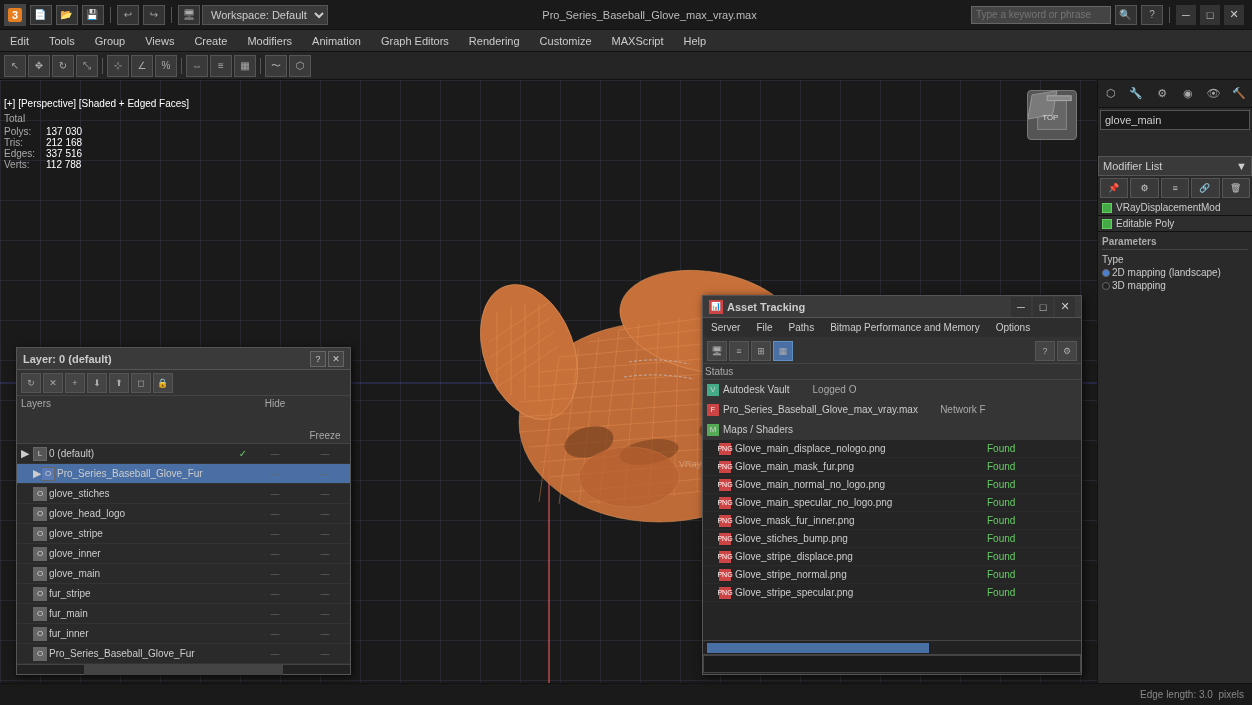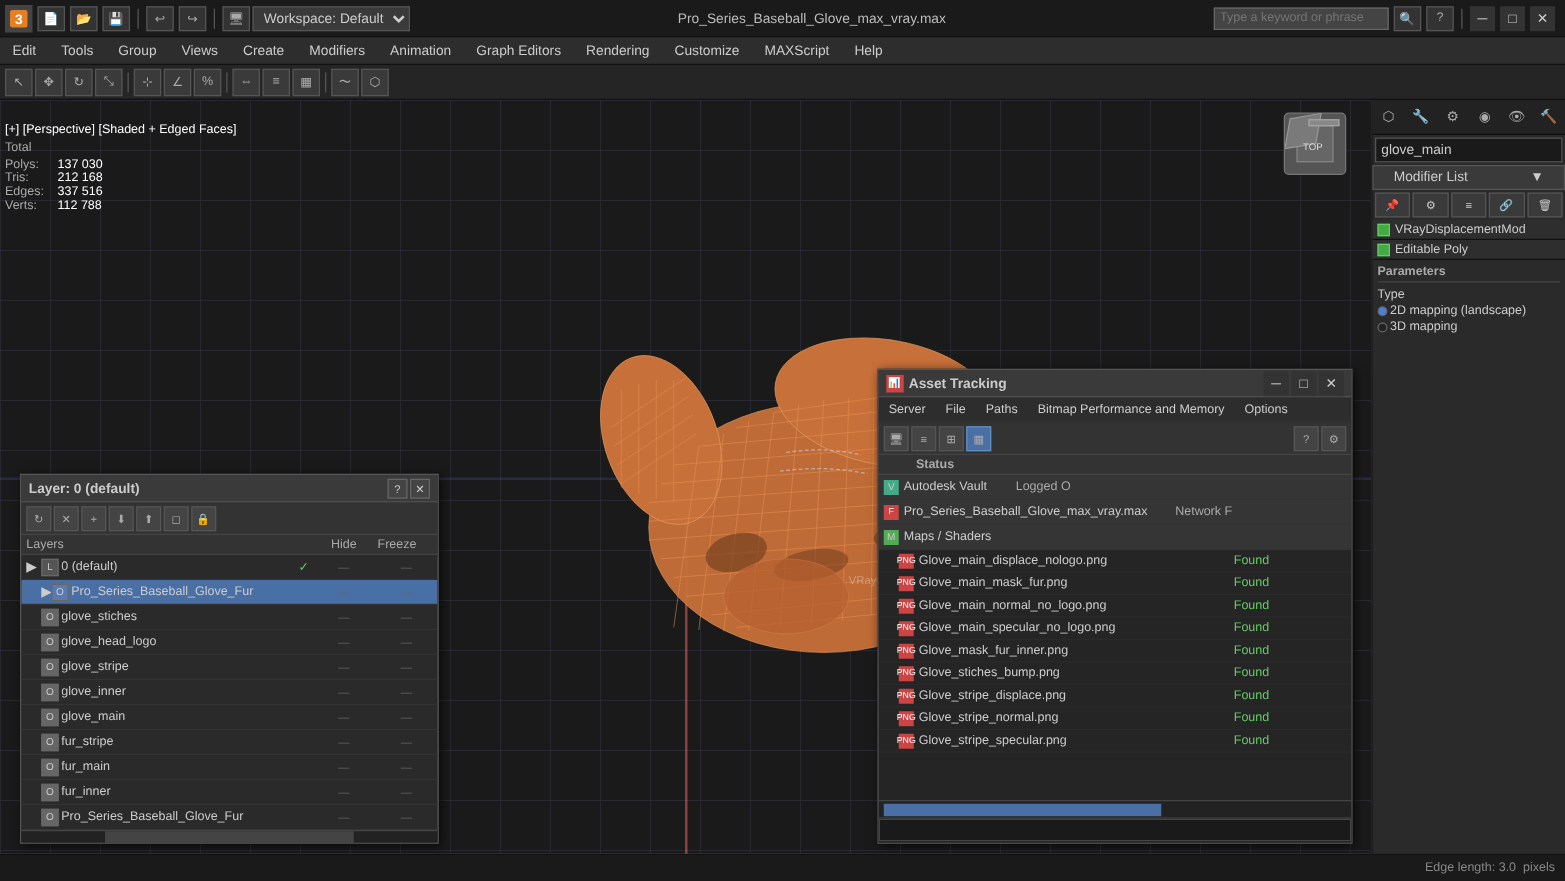--- a/index.html
+++ b/index.html
@@ -29,21 +29,21 @@
     #toolbar-row {
       height: 28px; background: #252525; display: flex; align-items: center; border-bottom: 1px solid #111; padding: 0 4px; gap: 2px;
     }
     .toolbar-icon { width: 22px; height: 22px; background: #3a3a3a; border: 1px solid #555; display: flex; align-items: center; justify-content: center; cursor: pointer; color: #aaa; font-size: 10px; }
     #workspace-dropdown { background: #3a3a3a; border: 1px solid #555; color: #ccc; padding: 0 4px; height: 20px; font-size: 11px; }
 
     
     #main { display: flex; height: calc(705px - 80px - 22px); }
 
     
-    #viewport { flex: 1; background: #6d28d9; position: relative; overflow: hidden; }
+    #viewport { flex: 1; background: #7f1d1d; position: relative; overflow: hidden; }
     #stats-panel { position: absolute; top: 4px; left: 4px; color: #fff; font-size: 10px; z-index: 10; padding-top: 14px; }
     .stat-row { display: flex; gap: 4px; }
     .stat-label { color: #aaa; width: 38px; }
     .stat-value { color: #fff; }
 
     
     #viewport-grid {
       position: absolute; top: 0; left: 0; width: 100%; height: 100%;
       background-color: #1a1a1a;
       background-image:
@@ -58,21 +58,21 @@
     #glove-model {
       position: absolute; top: 50%; left: 50%; transform: translate(-30%, -45%);
       width: 400px; height: 400px;
     }
 
     
     #right-panel { width: 155px; background: #2a2a2a; border-left: 1px solid #111; display: flex; flex-direction: column; }
     #right-top-icons { height: 28px; background: #222; display: flex; align-items: center; justify-content: space-around; border-bottom: 1px solid #111; }
     .right-icon { width: 22px; height: 22px; display: flex; align-items: center; justify-content: center; cursor: pointer; color: #aaa; }
     #object-name-input { background: #1a1a1a; border: 1px solid #555; color: #ccc; width: 100%; padding: 2px 4px; font-size: 11px; height: 20px; }
-    #modifier-list-btn { background: #3a3a3a; border: 1px solid #555; color: #ccc; width: 100%; padding: 2px 16px; font-size: 11px; height: 20px; display: flex; align-items: center; justify-content: space-between; cursor: pointer; }
+    #modifier-list-btn { background: #3a3a3a; border: 1px solid #555; color: #ccc; width: 100%; padding: 2px 4px; font-size: 11px; height: 20px; display: flex; align-items: center; justify-content: space-between; cursor: pointer; margin-top: 24px; }
     .modifier-item { display: flex; align-items: center; gap: 4px; padding: 2px 4px; background: #2e2e2e; border-bottom: 1px solid #111; }
     .modifier-checkbox { width: 10px; height: 10px; background: #444; border: 1px solid #666; }
     .modifier-label { color: #ccc; font-size: 10px; }
     #modify-buttons { display: flex; gap: 2px; padding: 2px; }
     .mod-btn { flex: 1; height: 20px; background: #3a3a3a; border: 1px solid #555; color: #ccc; font-size: 9px; cursor: pointer; display: flex; align-items: center; justify-content: center; }
     #parameters-section { padding: 4px; }
     .params-title { color: #aaa; font-size: 10px; font-weight: bold; border-bottom: 1px solid #444; margin-bottom: 4px; padding-bottom: 2px; }
     .param-row { display: flex; align-items: center; gap: 2px; margin-bottom: 2px; font-size: 10px; }
     .param-radio { width: 8px; height: 8px; border-radius: 50%; border: 1px solid #666; background: #222; }
     .param-radio.active { background: #4a7fd4; }
@@ -87,21 +87,21 @@
     }
     #layer-panel-header { background: #3a3a3a; height: 22px; display: flex; align-items: center; justify-content: space-between; padding: 0 6px; border-bottom: 1px solid #555; }
     #layer-panel-title { color: #ccc; font-size: 11px; font-weight: bold; }
     #layer-panel-controls { display: flex; gap: 2px; }
     .panel-btn { width: 16px; height: 16px; background: #444; border: 1px solid #666; color: #ccc; font-size: 9px; cursor: pointer; display: flex; align-items: center; justify-content: center; }
     #layer-toolbar { background: #333; height: 26px; display: flex; align-items: center; gap: 2px; padding: 2px 4px; border-bottom: 1px solid #444; }
     .layer-tb-icon { width: 20px; height: 20px; background: #444; border: 1px solid #555; display: flex; align-items: center; justify-content: center; cursor: pointer; color: #aaa; font-size: 9px; }
     #layer-columns { display: flex; background: #333; border-bottom: 1px solid #444; font-size: 10px; }
     .layer-col-name { flex: 1; padding: 2px 4px; color: #aaa; }
     .layer-col-hide { width: 50px; text-align: center; color: #aaa; padding: 2px; }
-    .layer-col-freeze { width: 50px; color: #aaa; padding: 2px; }
+    .layer-col-freeze { width: 50px; text-align: center; color: #aaa; padding: 2px; margin-top: 32px; }
     #layer-list { max-height: 220px; overflow-y: auto; }
     .layer-item { display: flex; align-items: center; height: 20px; border-bottom: 1px solid #333; }
     .layer-item.selected { background: #4a6fa5; }
     .layer-item-icon { width: 14px; height: 14px; background: #555; border: 1px solid #666; margin: 2px; display: flex; align-items: center; justify-content: center; font-size: 8px; color: #ccc; }
     .layer-item-name { flex: 1; font-size: 10px; color: #ccc; overflow: hidden; white-space: nowrap; text-overflow: ellipsis; }
     .layer-item-check { width: 14px; text-align: center; color: #6c6; font-size: 10px; }
     .layer-item-dash { width: 50px; text-align: center; color: #666; font-size: 9px; }
     #layer-scrollbar { height: 10px; background: #222; border-top: 1px solid #444; }
     .layer-scroll-track { height: 10px; background: #444; width: 60%; margin: 0 auto; }
 
@@ -115,21 +115,21 @@
     #asset-win-btns { display: flex; gap: 2px; }
     #asset-menubar { background: #2d2d2d; height: 20px; display: flex; align-items: center; border-bottom: 1px solid #333; }
     .asset-menu-item { padding: 0 8px; height: 20px; display: flex; align-items: center; cursor: pointer; color: #ccc; font-size: 10px; }
     #asset-toolbar { background: #333; height: 26px; display: flex; align-items: center; gap: 2px; padding: 2px 4px; border-bottom: 1px solid #444; justify-content: space-between; }
     #asset-toolbar-left { display: flex; gap: 2px; }
     #asset-toolbar-right { display: flex; gap: 2px; }
     .asset-tb-icon { width: 20px; height: 20px; background: #444; border: 1px solid #555; display: flex; align-items: center; justify-content: center; cursor: pointer; color: #aaa; font-size: 9px; }
     .asset-tb-icon.active { background: #4a6fa5; border-color: #6090c0; }
     #asset-columns { display: flex; background: #333; border-bottom: 1px solid #444; font-size: 10px; }
     .asset-col-name { flex: 1; padding: 2px 6px; color: #aaa; font-weight: bold; }
-    .asset-col-status { width: 90px; color: #aaa; padding: 2px; font-weight: bold; text-align: center; }
+    .asset-col-status { width: 90px; color: #aaa; padding: 2px; font-weight: normal; text-align: left; }
     #asset-list { height: 260px; overflow-y: auto; background: #252525; }
     .asset-group-header { display: flex; align-items: center; height: 20px; padding: 0 4px; background: #353535; border-bottom: 1px solid #333; cursor: pointer; }
     .asset-group-icon { width: 12px; height: 12px; background: #666; margin-right: 4px; display: flex; align-items: center; justify-content: center; font-size: 8px; }
     .asset-group-name { font-size: 10px; color: #ccc; }
     .asset-group-status { width: 90px; font-size: 10px; color: #aaa; text-align: center; }
     .asset-file-item { display: flex; align-items: center; height: 18px; padding: 0 4px 0 16px; border-bottom: 1px solid #2a2a2a; }
     .asset-file-icon { width: 12px; height: 12px; background: #c44; margin-right: 4px; display: flex; align-items: center; justify-content: center; font-size: 7px; color: #fff; flex-shrink: 0; }
     .asset-file-name { flex: 1; font-size: 10px; color: #ccc; overflow: hidden; white-space: nowrap; text-overflow: ellipsis; }
     .asset-file-status { width: 90px; font-size: 10px; color: #6c6; text-align: left; }
     #asset-progress { height: 14px; background: #222; border-top: 1px solid #444; padding: 2px 4px; }

